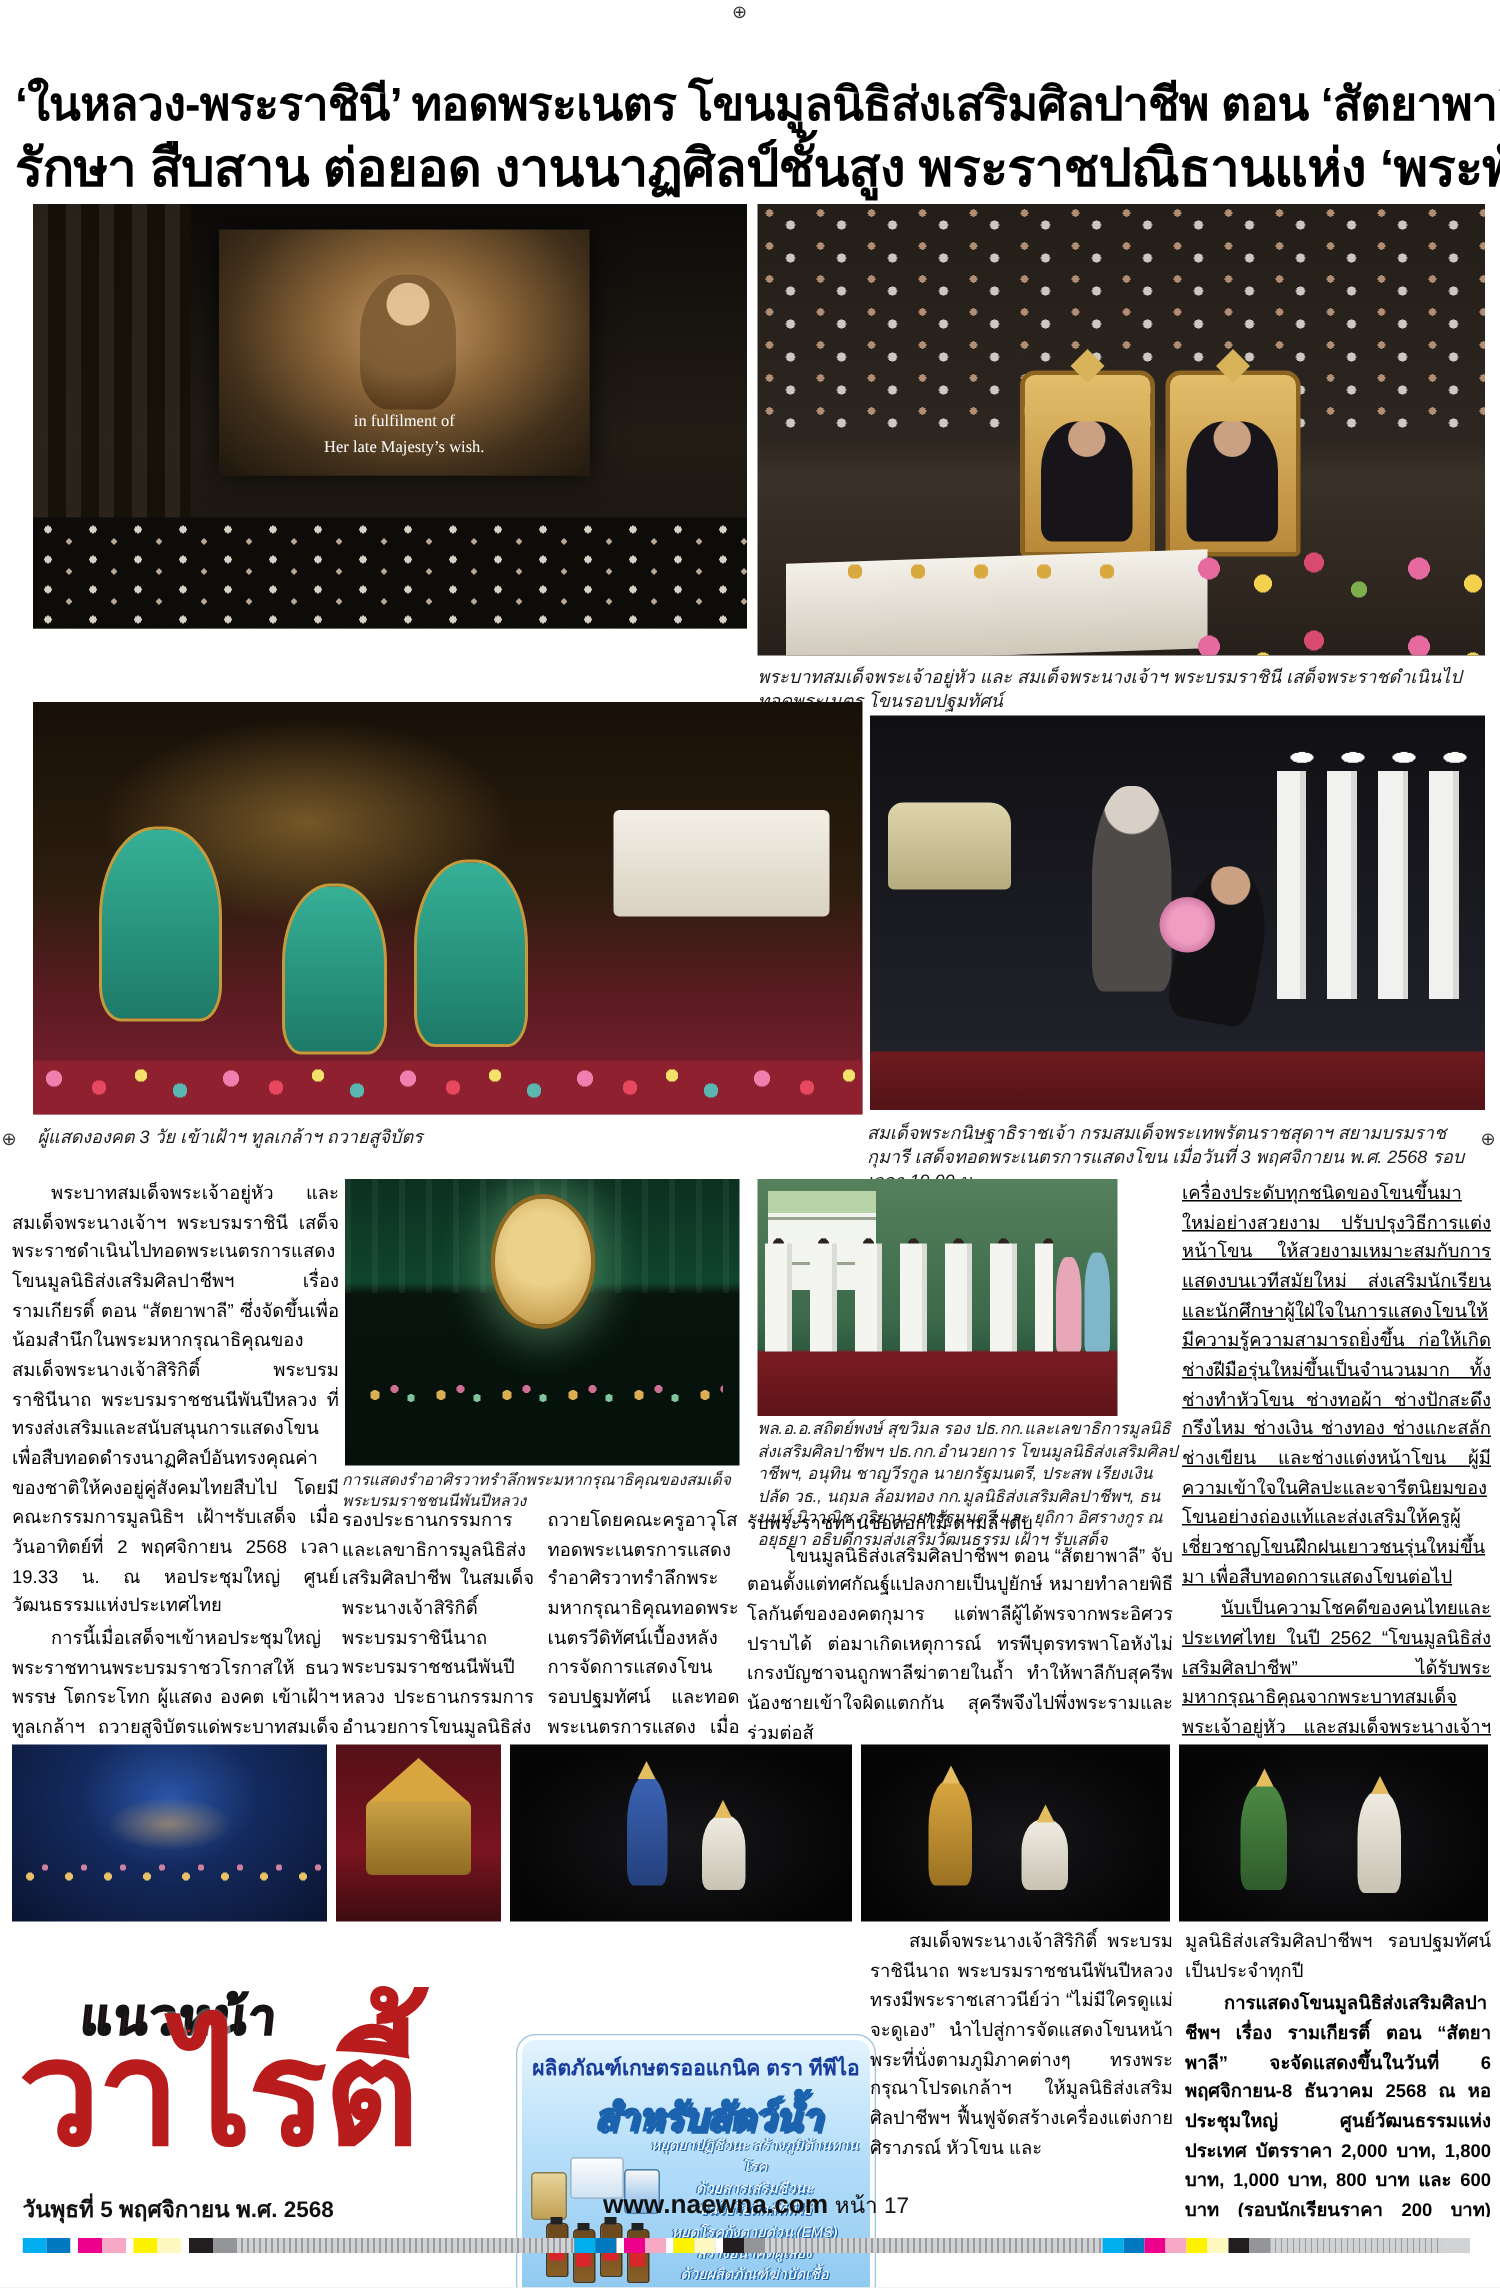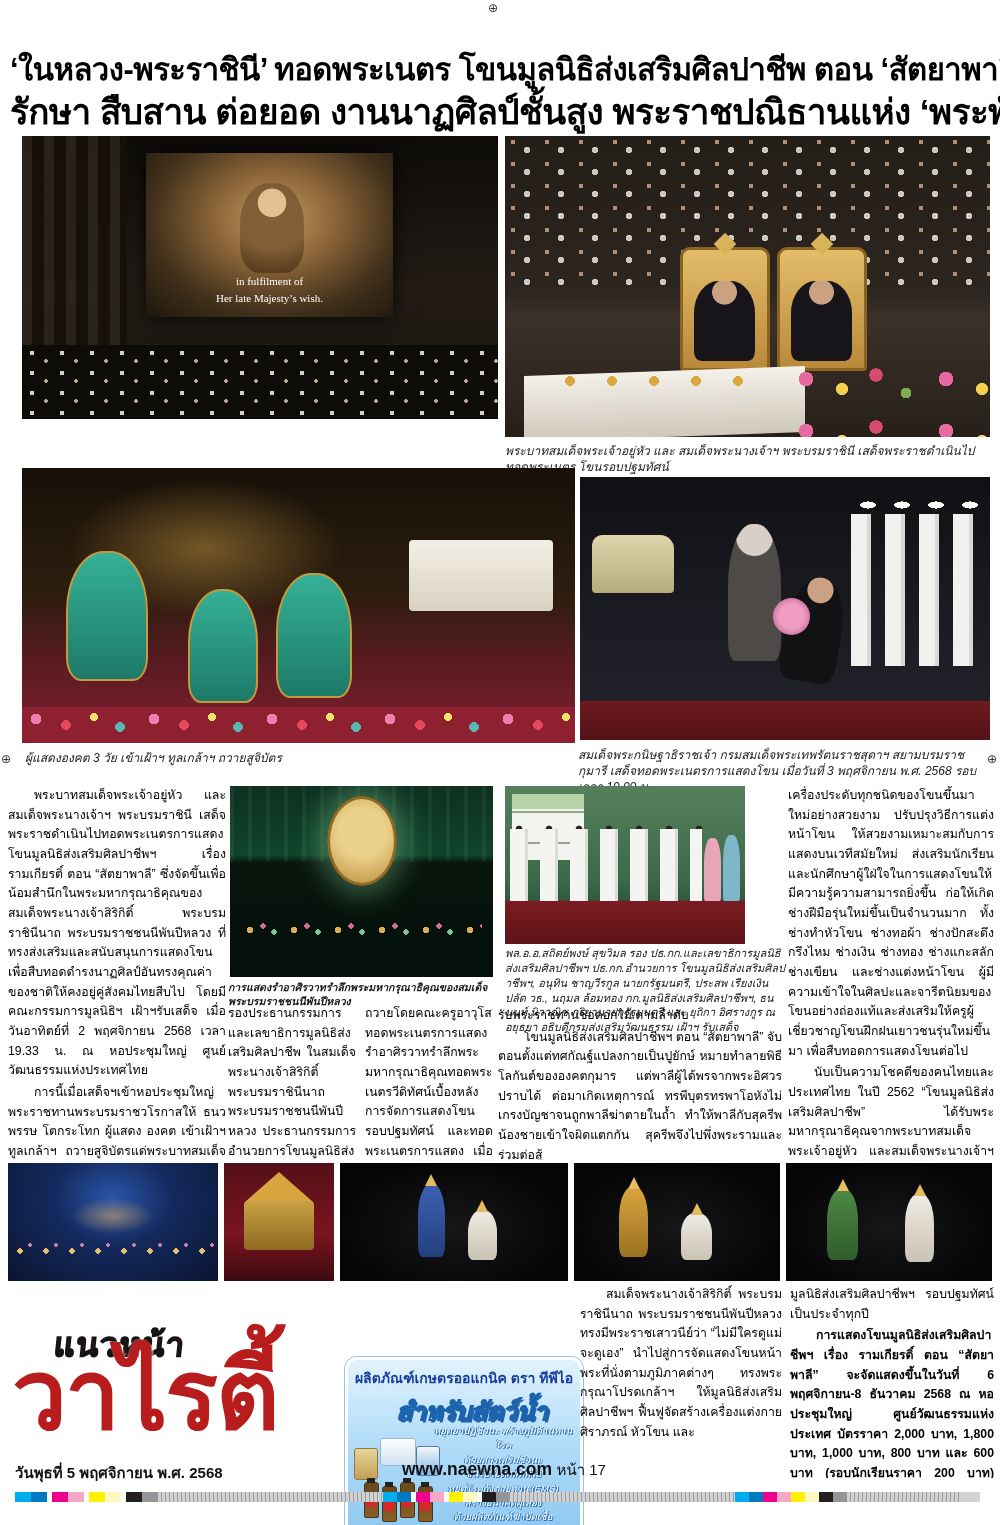--- a/index.html
+++ b/index.html
@@ -226,21 +226,21 @@
   <div class="col" style="left:8px;top:786px;width:218px;height:374px;">
     <p class="ind">พระบาทสมเด็จพระเจ้าอยู่หัว และ สมเด็จพระนางเจ้าฯ พระบรมราชินี เสด็จพระราชดำเนินไปทอดพระเนตรการแสดงโขนมูลนิธิส่งเสริมศิลปาชีพฯ เรื่อง รามเกียรติ์ ตอน “สัตยาพาลี” ซึ่งจัดขึ้นเพื่อน้อมสำนึกในพระมหากรุณาธิคุณของสมเด็จพระนางเจ้าสิริกิติ์ พระบรมราชินีนาถ พระบรมราชชนนีพันปีหลวง ที่ทรงส่งเสริมและสนับสนุนการแสดงโขน เพื่อสืบทอดดำรงนาฏศิลป์อันทรงคุณค่าของชาติให้คงอยู่คู่สังคมไทยสืบไป โดยมีคณะกรรมการมูลนิธิฯ เฝ้าฯรับเสด็จ เมื่อวันอาทิตย์ที่ 2 พฤศจิกายน 2568 เวลา 19.33 น. ณ หอประชุมใหญ่ ศูนย์วัฒนธรรมแห่งประเทศไทย</p>
     <p class="ind">การนี้เมื่อเสด็จฯเข้าหอประชุมใหญ่ พระราชทานพระบรมราชวโรกาสให้ ธนวพรรษ โตกระโทก ผู้แสดง องคต เข้าเฝ้าฯ ทูลเกล้าฯ ถวายสูจิบัตรแด่พระบาทสมเด็จพระเจ้าอยู่หัว และ ด.ช.รพี สิทธิชัย ผู้แสดง องคตกุมาร เข้าเฝ้าฯ ทูลเกล้าฯ ถวายสูจิบัตร แด่สมเด็จพระนางเจ้าฯ พระบรมราชินี และ พล.อ.อ.สถิตย์พงษ์ สุขวิมล</p>
   </div>
 
   <figure class="ph" id="ph-stage" style="left:230px;top:786px;width:263px;height:191px;margin:0;">
     <div class="st-folds"></div>
     <div class="st-emblem"></div>
     <div class="st-dancers"></div>
   </figure>
-  <div class="cap cap-sm" style="left:228px;top:980px;width:266px;font-weight:bold;">การแสดงรำอาศิรวาทรำลึกพระมหากรุณาธิคุณของสมเด็จพระบรมราชชนนีพันปีหลวง</div>
+  <div class="cap cap-sm" style="left:228px;top:980px;width:266px;">การแสดงรำอาศิรวาทรำลึกพระมหากรุณาธิคุณของสมเด็จพระบรมราชชนนีพันปีหลวง</div>
 
   <div class="col" style="left:228px;top:1004px;width:128px;height:156px;">
     <p>รองประธานกรรมการและเลขาธิการมูลนิธิส่งเสริมศิลปาชีพ ในสมเด็จพระนางเจ้าสิริกิติ์ พระบรมราชินีนาถ พระบรมราชชนนีพันปีหลวง ประธานกรรมการอำนวยการโขนมูลนิธิส่งเสริมศิลปาชีพฯ กราบบังคมทูลถวายรายงานวัตถุประสงค์ของการจัดการแสดงโขนรอบปฐมทัศน์ พร้อมทั้งกราบบังคมทูลเชิญทอดพระเนตรการแสดงรำหน้าพาทย์</p>
   </div>
   <div class="col" style="left:365px;top:1004px;width:128px;height:156px;">
     <p>ถวายโดยคณะครูอาวุโส ทอดพระเนตรการแสดงรำอาศิรวาทรำลึกพระมหากรุณาธิคุณทอดพระเนตรวีดิทัศน์เบื้องหลังการจัดการแสดงโขนรอบปฐมทัศน์ และทอดพระเนตรการแสดง เมื่อจบการแสดง ทรงพระกรุณาโปรดเกล้าฯ ให้ พล.อ.ท.ภักดี แสง-ชูโต กราบบังคมทูลเบิกผู้แทนคณะทำงานและนักแสดงโขนมูลนิธิส่งเสริมศิลปาชีพฯ เข้าเฝ้าฯ</p>
   </div>
 
   <figure class="ph" id="ph-officials" style="left:505px;top:786px;width:240px;height:158px;margin:0;">
     <div class="of-banner"></div>
@@ -249,21 +249,21 @@
     <div class="of-lady-pink"></div>
     <div class="of-lady-blue"></div>
   </figure>
   <div class="cap" style="left:505px;top:946px;width:285px;font-size:11px;">พล.อ.อ.สถิตย์พงษ์ สุขวิมล รอง ปธ.กก.และเลขาธิการมูลนิธิส่งเสริมศิลปาชีพฯ ปธ.กก.อำนวยการ โขนมูลนิธิส่งเสริมศิลปาชีพฯ, อนุทิน ชาญวีรกูล นายกรัฐมนตรี, ประสพ เรียงเงิน ปลัด วธ., นฤมล ล้อมทอง กก.มูลนิธิส่งเสริมศิลปาชีพฯ, ธนนนท์ นิวาณิช ภริยานายกรัฐมนตรี และ ยุถิกา อิศรางกูร ณ อยุธยา อธิบดีกรมส่งเสริมวัฒนธรรม เฝ้าฯ รับเสด็จ</div>
 
   <div class="col" style="left:498px;top:1006px;width:284px;height:154px;">
     <p>รับพระราชทานช่อดอกไม้ ตามลำดับ</p>
     <p class="ind">โขนมูลนิธิส่งเสริมศิลปาชีพฯ ตอน “สัตยาพาลี” จับตอนตั้งแต่ทศกัณฐ์แปลงกายเป็นปูยักษ์ หมายทำลายพิธีโลกันต์ขององคตกุมาร แต่พาลีผู้ได้พรจากพระอิศวรปราบได้ ต่อมาเกิดเหตุการณ์ ทรพีบุตรทรพาโอหังไม่เกรงบัญชาจนถูกพาลีฆ่าตายในถ้ำ ทำให้พาลีกับสุครีพ น้องชายเข้าใจผิดแตกกัน สุครีพจึงไปพึ่งพระรามและร่วมต่อสู้</p>
   </div>
 
-  <div class="col" style="left:788px;top:786px;width:206px;height:374px;">
+  <div class="col" style="left:788px;top:786px;width:206px;height:374px;text-decoration:underline;">
     <p>เครื่องประดับทุกชนิดของโขนขึ้นมาใหม่อย่างสวยงาม ปรับปรุงวิธีการแต่งหน้าโขน ให้สวยงามเหมาะสมกับการแสดงบนเวทีสมัยใหม่ ส่งเสริมนักเรียนและนักศึกษาผู้ใฝ่ใจในการแสดงโขนให้มีความรู้ความสามารถยิ่งขึ้น ก่อให้เกิดช่างฝีมือรุ่นใหม่ขึ้นเป็นจำนวนมาก ทั้งช่างทำหัวโขน ช่างทอผ้า ช่างปักสะดึงกรึงไหม ช่างเงิน ช่างทอง ช่างแกะสลัก ช่างเขียน และช่างแต่งหน้าโขน ผู้มีความเข้าใจในศิลปะและจารีตนิยมของโขนอย่างถ่องแท้และส่งเสริมให้ครูผู้เชี่ยวชาญโขนฝึกฝนเยาวชนรุ่นใหม่ขึ้นมา เพื่อสืบทอดการแสดงโขนต่อไป</p>
     <p class="ind">นับเป็นความโชคดีของคนไทยและประเทศไทย ในปี 2562 “โขนมูลนิธิส่งเสริมศิลปาชีพ” ได้รับพระมหากรุณาธิคุณจากพระบาทสมเด็จพระเจ้าอยู่หัว และสมเด็จพระนางเจ้าฯ พระบรมราชินี ในการสืบสาน รักษา และต่อยอด ทรงส่งเสริมและสนับสนุนการแสดงโขนอย่างเอาพระทัยใส่ทุกมิติ เพื่อสืบทอดมรดกทางศิลปวัฒนธรรมของชาติให้มีผู้สืบทอดต่อไป โดยได้เสด็จพระราชดำเนินไปทอดพระเนตรโขน</p>
   </div>
 
   <figure class="ph" id="bs1" style="left:8px;top:1163px;width:210px;height:118px;margin:0;">
     <div class="bs1-glow"></div>
     <div class="bs1-cast"></div>
   </figure>
   <figure class="ph" id="bs2" style="left:224px;top:1163px;width:110px;height:118px;margin:0;">
     <div class="bs2-roof"></div>

